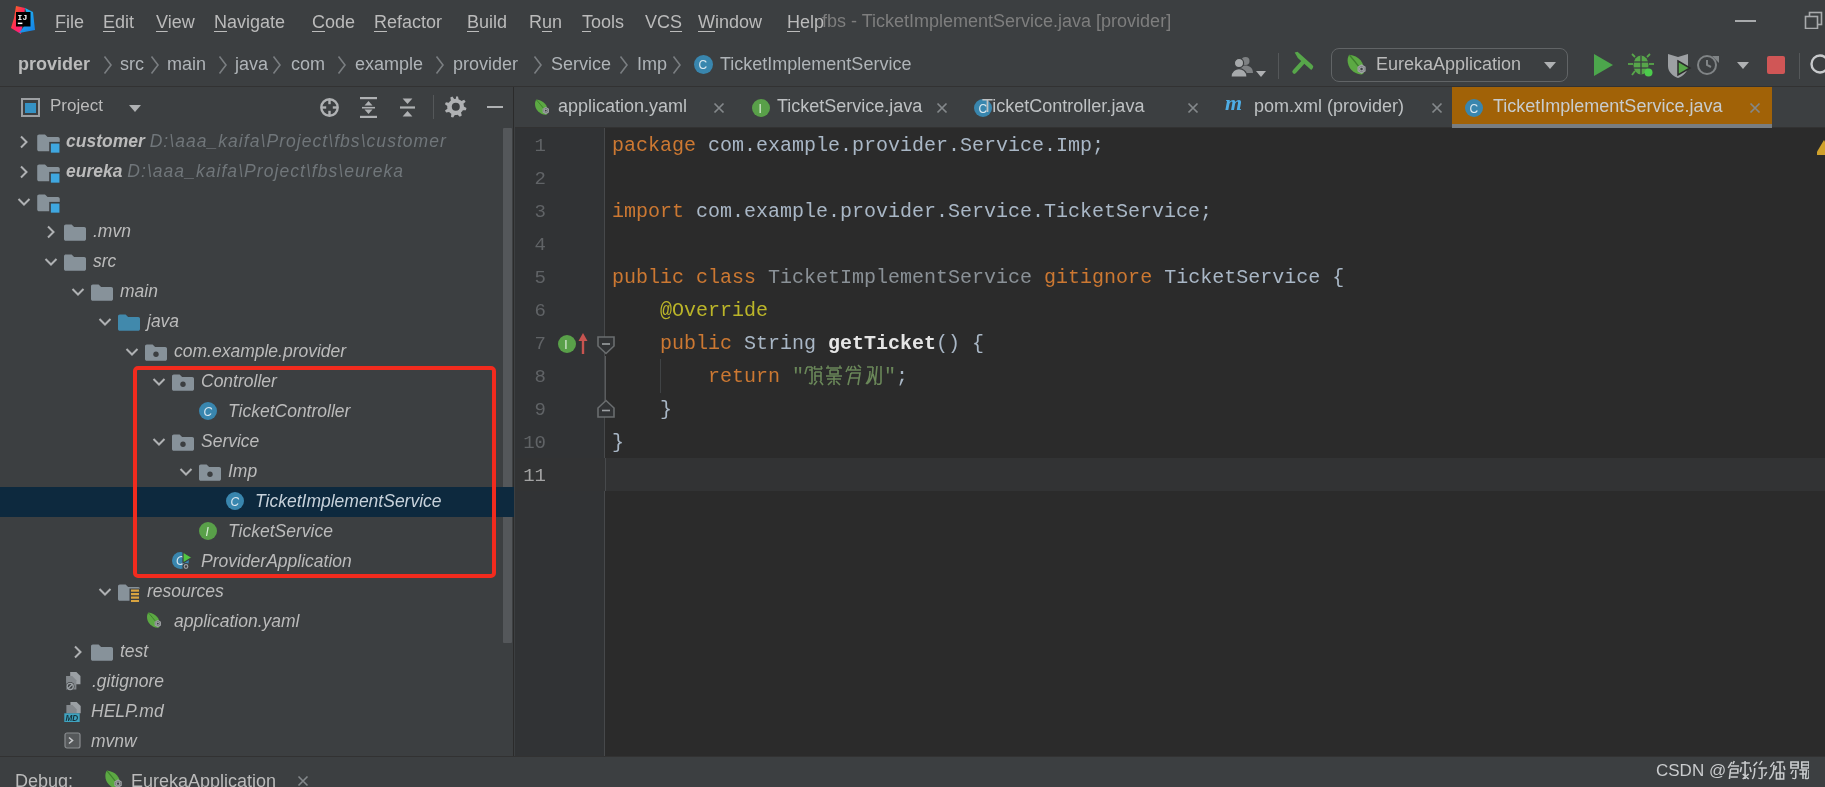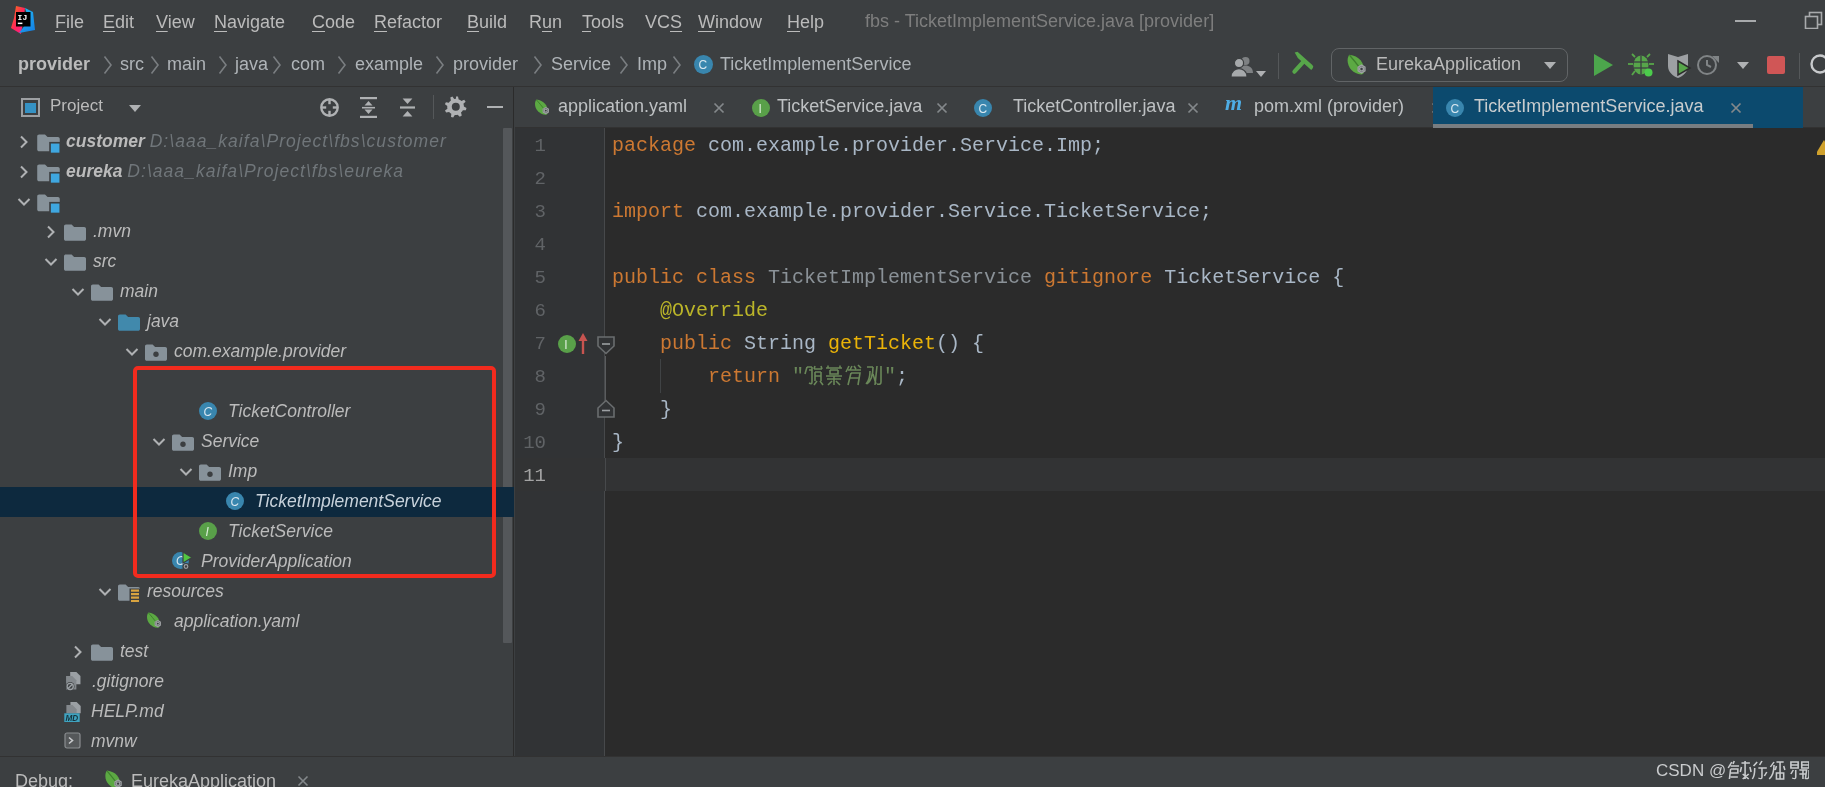--- a/index.html
+++ b/index.html
@@ -1,21 +1,21 @@
 <!DOCTYPE html>
 <html><head><meta charset="utf-8">
 <style>
 * { margin:0; padding:0; box-sizing:border-box; }
 html,body { width:1825px; height:787px; overflow:hidden; background:#3C3F41;
   font-family:"Liberation Sans",sans-serif; }
 .abs { position:absolute; }
 #titlebar { position:absolute; left:0; top:0; width:1622px; height:44px; background:#3C3F41; }
 .menuitem { position:absolute; top:12px; font-size:18px; color:#BBBBBB; white-space:pre; }
 .menuitem u { text-decoration-thickness:1px; text-underline-offset:3px; }
-#wintitle { position:absolute; top:11px; left:865px; font-size:18px; color:#7E7E7E; }
+#wintitle { position:absolute; top:11px; left:822px; font-size:18px; color:#7E7E7E; }
 #toolbar { position:absolute; left:0; top:44px; width:1825px; height:43px; background:#3C3F41; border-bottom:1px solid #323232; }
 .crumb { position:absolute; top:10px; font-size:18px; color:#AFB4B8; }
 #leftpanel { position:absolute; left:0; top:87px; width:514px; height:669px; background:#3C3F41; border-right:1px solid #2B2B2B; }
 #ph { position:absolute; left:0; top:0; width:514px; height:40px; }
 .treerow { position:absolute; left:0; width:514px; height:30px; font-size:17.5px; color:#BBBBBB; white-space:nowrap;font-style:italic; }
 .treerow .lbl { position:absolute; top:4px; }
 .treerow .path { color:#70767A; font-weight:normal; letter-spacing:1.05px; }
 .ticon { position:absolute; top:6px; }
 .chev { position:absolute; top:7px; }
 #editor { position:absolute; left:515px; top:87px; width:1310px; height:669px; background:#2B2B2B; }
@@ -23,21 +23,21 @@
 .tab { position:absolute; top:0; height:41px; font-size:18px; color:#BEC1C3; }
 .tab .ticn { position:absolute; top:12px; }
 .tab .tname { position:absolute; top:9px; }
 #codearea { position:absolute; left:0; top:41px; width:1310px; height:628px; background:#2B2B2B; }
 #gutter { position:absolute; left:0; top:0; width:90px; height:628px; background:#313335; border-right:1px solid #47494B; }
 .lnum { position:absolute; left:0; width:31px; text-align:right; font-family:"Liberation Mono",monospace; font-size:19px; color:#606366; }
 .codeline { position:absolute; left:97px; height:33px; line-height:33px; font-family:"Liberation Mono",monospace; font-size:20px; color:#A9B7C6; white-space:pre; }
 .kw { color:#CC7832; }
 .ann { color:#BBB529; }
 .str { color:#6A8759; }
-.mtd { color:#eab308; font-weight:normal; }
+.mtd { color:#e5e5e5; font-weight:bold; }
 .cls { color:#8A9197; }
 #bottombar { position:absolute; left:0; top:756px; width:1825px; height:31px; background:#3C3F41; border-top:1px solid #323232; font-size:18px; color:#BBBBBB; }
 #redrect { position:absolute; left:133px; top:366px; width:363px; height:212px; border:4px solid #F22B1E; border-radius:5px; z-index:50; }
 </style></head>
 <body>
 <div id="titlebar">
   <svg class="abs" style="left:11px;top:6px" width="25" height="28" viewBox="0 0 25 28">
     <defs>
       <linearGradient id="lgA" x1="0" y1="0" x2="1" y2="1">
           <stop offset="0" stop-color="#F97A12"></stop>
@@ -355,20 +355,29 @@
     </div>
   <div class="treerow" style="top:250px">
       <svg class="chev" style="left:124px" width="16" height="16">
         <use href="#chevD"></use>
       </svg>
       <svg class="ticon" style="left:145px" width="22" height="19" viewBox="0 0 22 19">
         <use href="#foldpkg"></use>
       </svg>
       <span class="lbl" style="left:174px">com.example.provider</span>
     </div>
+  <div class="treerow" style="top:280px">
+      <svg class="chev" style="left:151px" width="16" height="16">
+        <use href="#chevD"></use>
+      </svg>
+      <svg class="ticon" style="left:172px" width="22" height="19" viewBox="0 0 22 19">
+        <use href="#foldpkg"></use>
+      </svg>
+      <span class="lbl" style="left:201px">Controller</span>
+    </div>
   <div class="treerow" style="top:310px">
       <svg class="ticon" style="left:199px;top:5px" width="18" height="18">
         <use href="#icls"></use>
       </svg>
       <span class="lbl" style="left:228px">TicketController</span>
     </div>
   <div class="treerow" style="top:340px">
       <svg class="chev" style="left:151px" width="16" height="16">
         <use href="#chevD"></use>
       </svg>
@@ -464,33 +473,33 @@
         </svg>
         <span class="tname" style="left:40px">TicketService.java</span>
         <svg class="abs" style="left:198px;top:14px" width="14" height="14" viewBox="0 0 14 14">
           <path d="M2.5,2.5 L11.5,11.5 M11.5,2.5 L2.5,11.5" stroke="#84888B" stroke-width="1.7" fill="none"></path>
         </svg>
       </div>
     <div class="tab" style="left:445px;width:252px">
         <svg class="ticn" style="left:14px" width="18" height="18">
           <use href="#icls"></use>
         </svg>
-        <span class="tname" style="left:53px">TicketController.java</span>
+        <span class="tname" style="left:22px">TicketController.java</span>
         <svg class="abs" style="left:226px;top:14px" width="14" height="14" viewBox="0 0 14 14">
           <path d="M2.5,2.5 L11.5,11.5 M11.5,2.5 L2.5,11.5" stroke="#84888B" stroke-width="1.7" fill="none"></path>
         </svg>
       </div>
     <div class="tab" style="left:697px;width:240px">
         <span class="ticn" style="left:13px;top:3px;color:#4EADE5;font-style:italic;font-weight:bold;font-size:22px;font-family:'Liberation Serif',serif">m</span>
         <span class="tname" style="left:42px">pom.xml (provider)</span>
         <svg class="abs" style="left:218px;top:14px" width="14" height="14" viewBox="0 0 14 14">
           <path d="M2.5,2.5 L11.5,11.5 M11.5,2.5 L2.5,11.5" stroke="#84888B" stroke-width="1.7" fill="none"></path>
         </svg>
       </div>
-    <div class="tab" style="left:918px;width:370px;background:#0c4a6e">
+    <div class="tab" style="left:937px;width:320px;background:#a16207">
         <svg class="ticn" style="left:13px" width="18" height="18">
           <use href="#icls"></use>
         </svg>
         <span class="tname" style="left:41px;color:#C8CCCE">TicketImplementService.java</span>
         <svg class="abs" style="left:296px;top:14px" width="14" height="14" viewBox="0 0 14 14">
           <path d="M2.5,2.5 L11.5,11.5 M11.5,2.5 L2.5,11.5" stroke="#84888B" stroke-width="1.7" fill="none"></path>
         </svg>
         <div class="abs" style="left:0;bottom:0;width:320px;height:4px;background:#787D81"></div>
       </div>
   </div>

